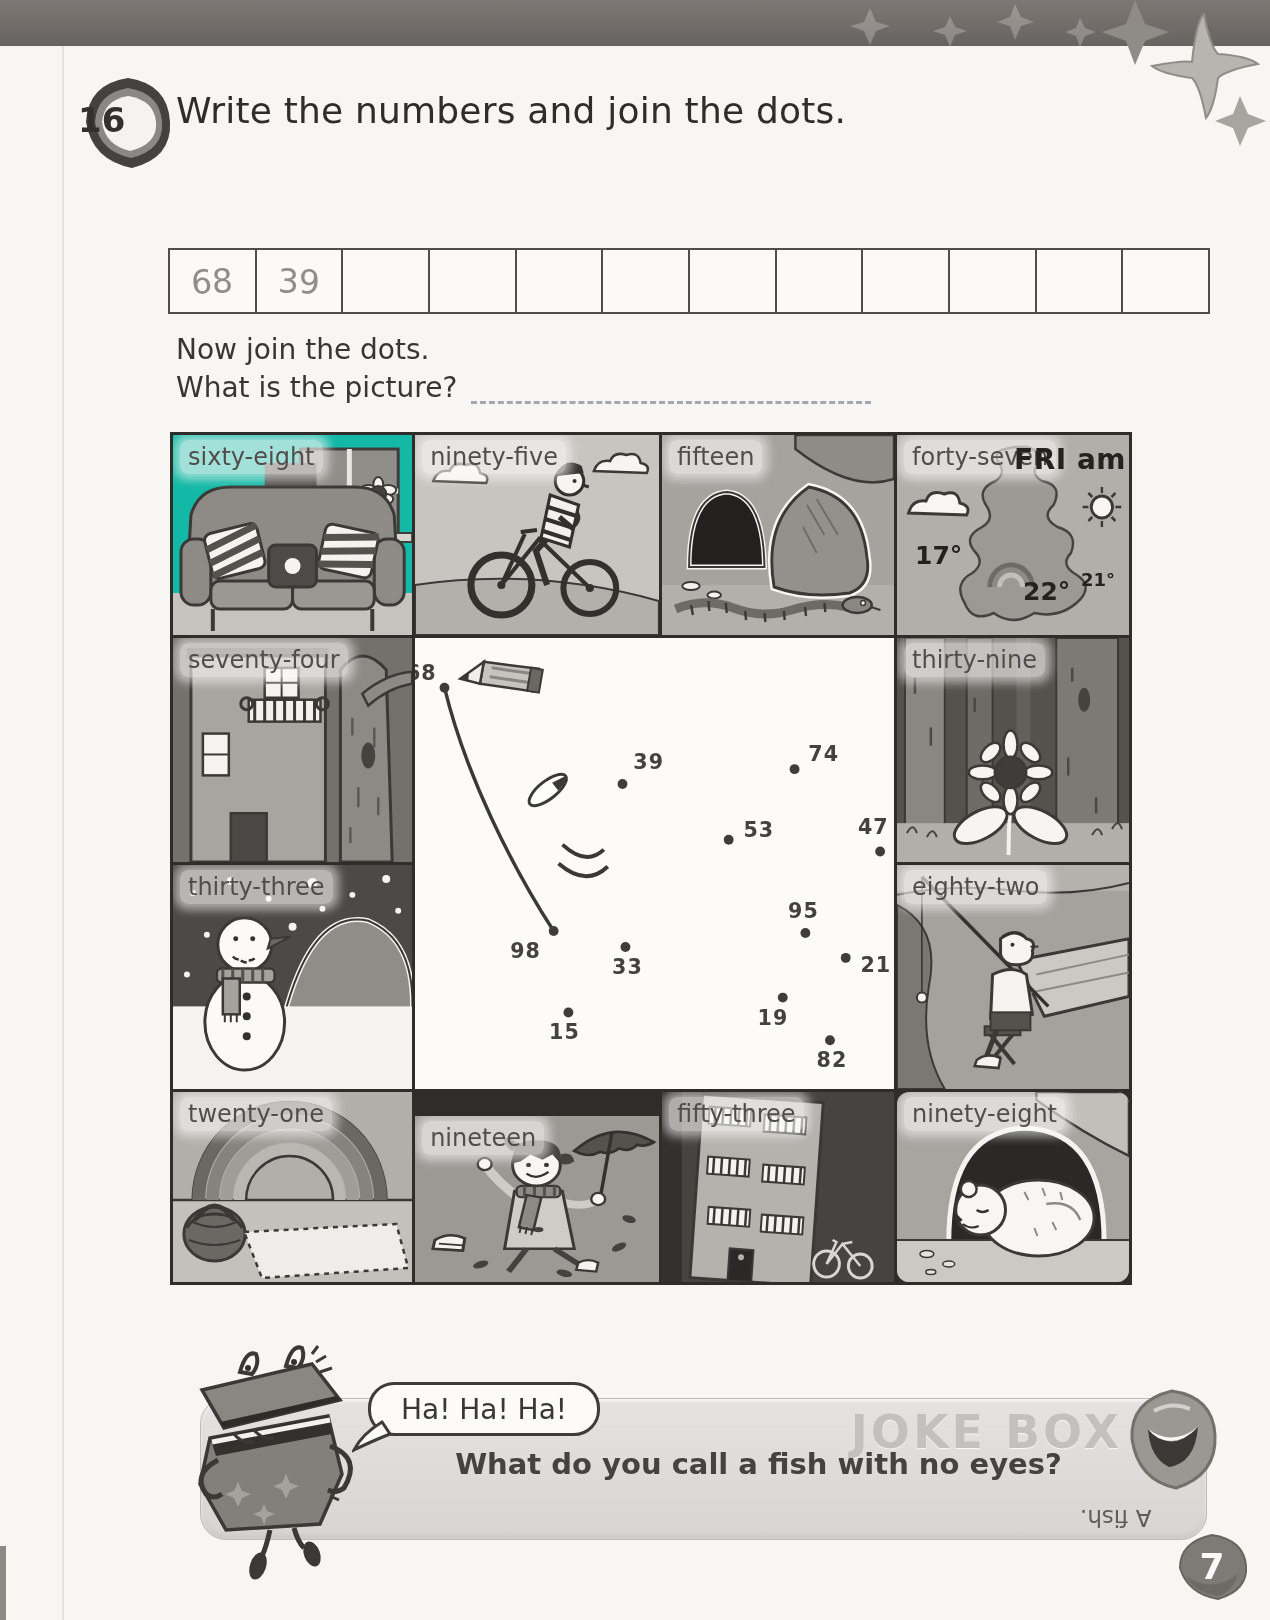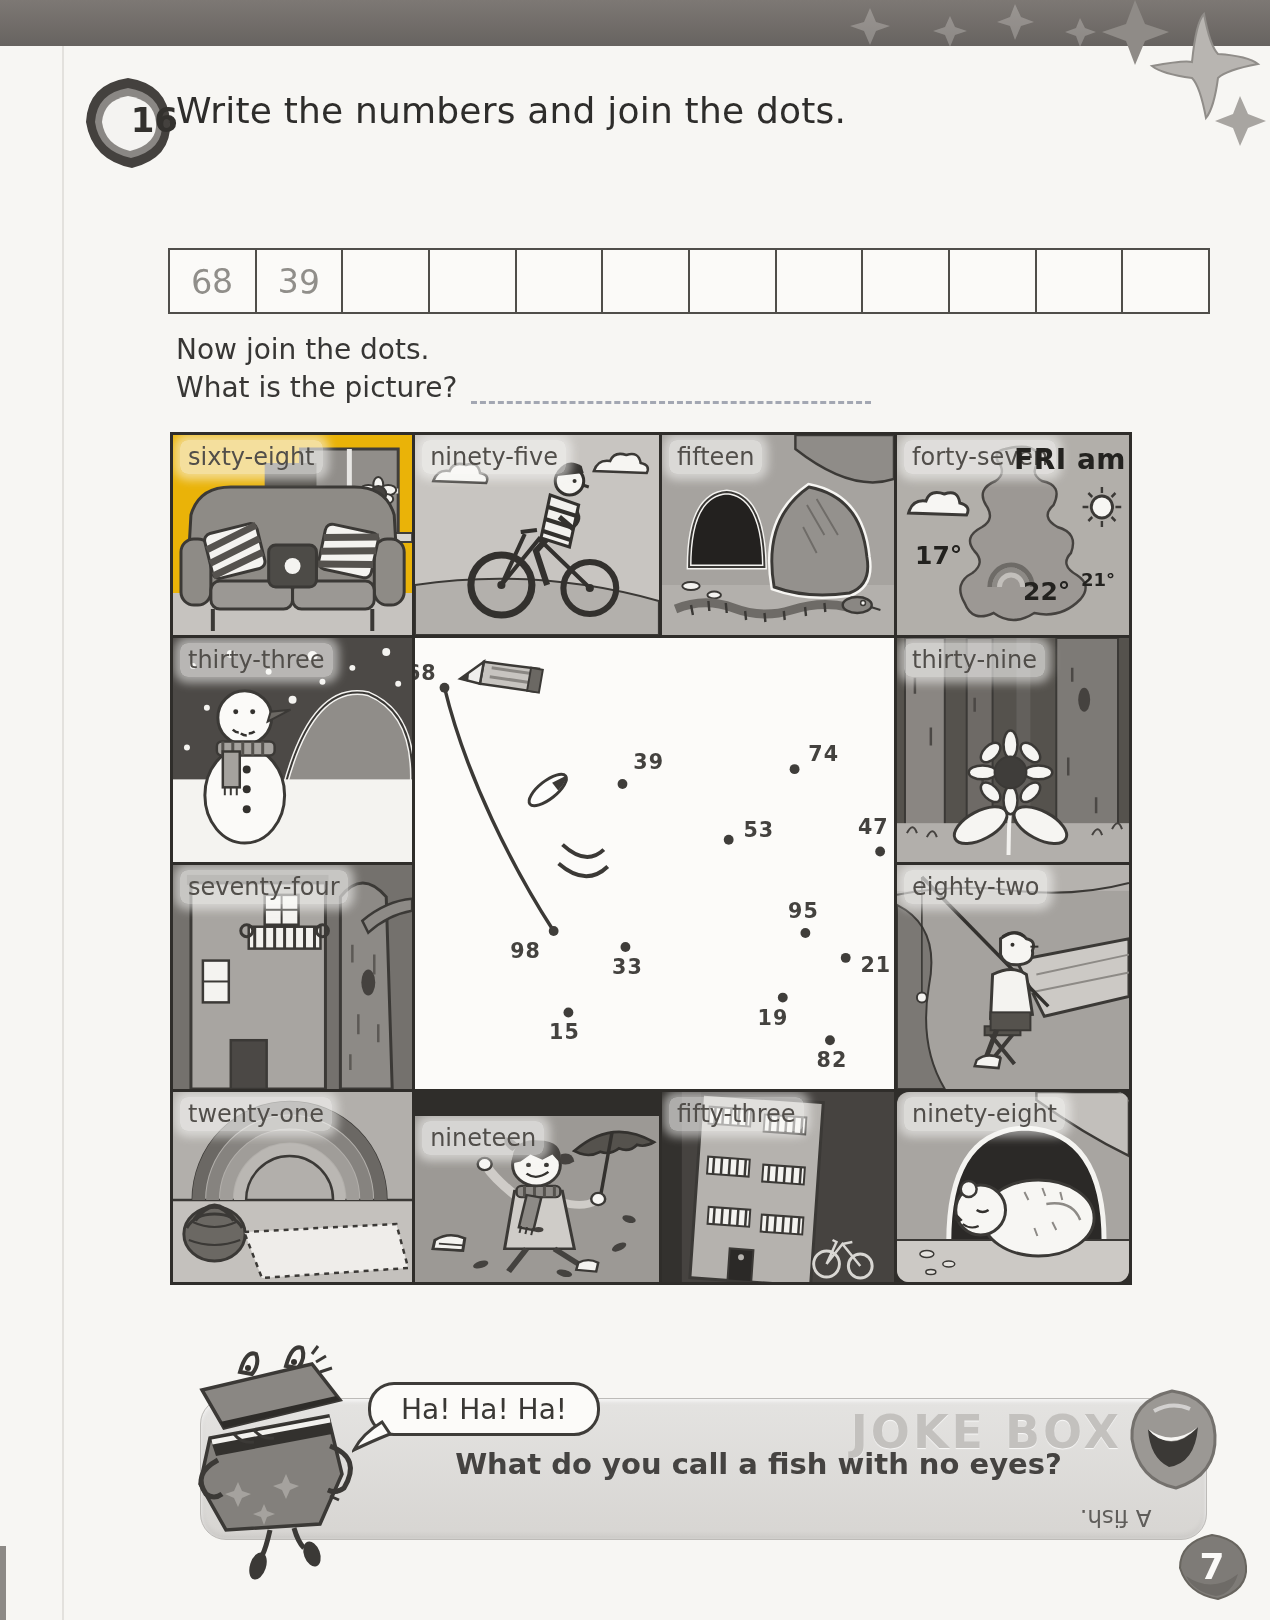--- a/index.html
+++ b/index.html
@@ -6,21 +6,21 @@
   .page{position:relative;width:1270px;height:1620px;background:#f7f6f3;overflow:hidden;
         font-family:"DejaVu Sans","Liberation Sans",sans-serif;color:#3a3835;}
   
   .band{position:absolute;left:0;top:0;width:1270px;height:46px;
         background:linear-gradient(#7d7874,#676360);}
   .corner-stars{position:absolute;right:0;top:0;width:430px;height:150px;pointer-events:none;}
   .gutter{position:absolute;left:62px;top:46px;width:2px;height:1574px;background:#e3e1dd;}
   .scan-strip{position:absolute;left:0;top:1546px;width:6px;height:74px;background:#8d8a86;}
   
   .badge16{position:absolute;left:78px;top:74px;width:100px;height:100px;}
-  .badge16 .num{position:absolute;left:0;top:26px;width:100px;text-align:right;
+  .badge16 .num{position:absolute;left:0;top:26px;width:100px;text-align:left;
         font-size:34px;font-weight:bold;color:#33312e;}
   
   .title{position:absolute;left:176px;top:90px;font-size:36px;font-weight:500;color:#2e2d2b;letter-spacing:.2px;}
   .instructions{position:absolute;left:176px;top:156px;width:1000px;font-size:28px;line-height:42px;color:#37363
 4;}
   
   .boxrow{position:absolute;left:168px;top:248px;width:1038px;height:62px;display:flex;
           border:2.5px solid #504e4a;background:#fbfaf8;}
   .boxrow .cell{flex:1;border-right:2px solid #504e4a;display:flex;align-items:center;justify-content:center;
           font-size:33px;color:#908e8a;}
@@ -138,21 +138,21 @@
       </div>
   </div>
 
   <div class="prompt-join">Now join the dots.</div>
   <div class="prompt-q">
     <span>What is the picture?</span><span class="answer-line"></span>
   </div>
 
   <div class="pgrid">
 
-    <div class="pcell" style="background:#eab308;">
+    <div class="pcell" style="background:#14b8a6;">
       <svg class="art" viewBox="0 0 240 200" preserveAspectRatio="none">
         <rect x="0" y="158" width="240" height="42" fill="#c6c3bf"></rect>
         <rect x="128" y="14" width="98" height="88" fill="#918e8a" stroke="#403e3b" stroke-width="3"></rect>
         <line x1="177" y1="14" x2="177" y2="102" stroke="#e8e7e4" stroke-width="5"></line>
         <line x1="128" y1="56" x2="226" y2="56" stroke="#e8e7e4" stroke-width="5"></line>
         <rect x="92" y="28" width="52" height="68" fill="#55524d"></rect>
         <rect x="186" y="98" width="54" height="9" fill="#d8d6d2" stroke="#403e3b" stroke-width="2"></rect>
         <g stroke="#3b3936" stroke-width="2">
           <rect x="198" y="82" width="18" height="17" fill="#4a4845"></rect>
           <line x1="207" y1="82" x2="206" y2="68"></line>
@@ -250,20 +250,43 @@
         <path d="M106 152 A12 12 0 0 1 130 152" fill="none" stroke="#c2bfbb" stroke-width="5"></path>
       </svg>
       <div class="chip">forty-seven</div>
       <div class="wx hdr">FRI am</div>
       <div class="wx t17">17°</div>
       <div class="wx t21">21°</div>
       <div class="wx t22">22°</div>
     </div>
 
     <div class="stack">
+      <div class="pcell" style="background:#74716d;">
+        <svg class="art" viewBox="0 0 240 225" preserveAspectRatio="none">
+          <rect x="14" y="10" width="142" height="10" fill="#55524d"></rect>
+          <rect x="18" y="18" width="135" height="207" fill="#a8a5a1" stroke="#3b3936" stroke-width="3"></rect>
+          <rect x="92" y="30" width="34" height="30" fill="#f4f3f0" stroke="#3b3936" stroke-width="2.5"></rect>
+          <line x1="109" y1="30" x2="109" y2="60" stroke="#3b3936" stroke-width="2"></line>
+          <line x1="92" y1="45" x2="126" y2="45" stroke="#3b3936" stroke-width="2"></line>
+          <g>
+            <rect x="76" y="62" width="72" height="22" fill="#f2f1ee" stroke="#3b3936" stroke-width="2.5"></rect>
+            <path d="M82 62 v22 M92 62 v22 M102 62 v22 M112 62 v22 M122 62 v22 M132 62 v22 M142 62 v22" stroke="#3b3936" stroke-width="3"></path>
+            <circle cx="74" cy="66" r="6" fill="none" stroke="#3b3936" stroke-width="3"></circle>
+            <circle cx="150" cy="66" r="6" fill="none" stroke="#3b3936" stroke-width="3"></circle>
+          </g>
+          <rect x="30" y="96" width="26" height="42" fill="#f4f3f0" stroke="#3b3936" stroke-width="2.5"></rect>
+          <line x1="30" y1="117" x2="56" y2="117" stroke="#3b3936" stroke-width="2"></line>
+          <rect x="58" y="176" width="36" height="49" fill="#4b4845" stroke="#3b3936" stroke-width="2.5"></rect>
+          <path d="M168 225 L168 32 Q190 4 214 32 L220 225 Z" fill="#8d8a86" stroke="#3b3936" stroke-width="3"></path>
+          <path d="M190 56 Q214 36 240 34 L240 46 Q216 50 196 68 Z" fill="#8d8a86" stroke="#3b3936" stroke-width="2.5"></path>
+          <ellipse cx="196" cy="118" rx="7" ry="13" fill="#45423f"></ellipse>
+          <path d="M180 80 l0 18 M202 90 l0 20 M186 150 l0 20 M206 160 l0 18 M178 190 l0 16" stroke="#5c5955" stroke-width="2.5"></path>
+        </svg>
+        <div class="chip">seventy-four</div>
+      </div>
       <div class="pcell" style="background:#4c4946;">
         <svg class="art" viewBox="0 0 240 225" preserveAspectRatio="none">
           <g fill="#f4f3f0">
             <circle cx="20" cy="28" r="3"></circle>
               <circle cx="58" cy="16" r="4"></circle>
               <circle cx="96" cy="34" r="3"></circle>
             <circle cx="140" cy="18" r="5"></circle>
               <circle cx="180" cy="30" r="3"></circle>
               <circle cx="214" cy="14" r="4"></circle>
             <circle cx="34" cy="70" r="3"></circle>
@@ -287,43 +310,20 @@
             <path d="M50 104 l0 14 M60 104 l0 14 M70 104 l0 14 M80 104 l0 14 M90 104 l0 14" stroke="#55524e" stroke-width="3"></path>
             <rect x="50" y="114" width="17" height="36" fill="#a5a29e" stroke="#3b3936" stroke-width="2.5"></rect>
             <path d="M52 150 l0 8 M58 150 l0 8 M64 150 l0 8" stroke="#3b3936" stroke-width="2"></path>
           </g>
           <circle cx="74" cy="132" r="4" fill="#33312e"></circle>
             <circle cx="74" cy="152" r="4" fill="#33312e"></circle>
             <circle cx="74" cy="172" r="4" fill="#33312e"></circle>
         </svg>
         <div class="chip">thirty-three</div>
       </div>
-      <div class="pcell" style="background:#74716d;">
-        <svg class="art" viewBox="0 0 240 225" preserveAspectRatio="none">
-          <rect x="14" y="10" width="142" height="10" fill="#55524d"></rect>
-          <rect x="18" y="18" width="135" height="207" fill="#a8a5a1" stroke="#3b3936" stroke-width="3"></rect>
-          <rect x="92" y="30" width="34" height="30" fill="#f4f3f0" stroke="#3b3936" stroke-width="2.5"></rect>
-          <line x1="109" y1="30" x2="109" y2="60" stroke="#3b3936" stroke-width="2"></line>
-          <line x1="92" y1="45" x2="126" y2="45" stroke="#3b3936" stroke-width="2"></line>
-          <g>
-            <rect x="76" y="62" width="72" height="22" fill="#f2f1ee" stroke="#3b3936" stroke-width="2.5"></rect>
-            <path d="M82 62 v22 M92 62 v22 M102 62 v22 M112 62 v22 M122 62 v22 M132 62 v22 M142 62 v22" stroke="#3b3936" stroke-width="3"></path>
-            <circle cx="74" cy="66" r="6" fill="none" stroke="#3b3936" stroke-width="3"></circle>
-            <circle cx="150" cy="66" r="6" fill="none" stroke="#3b3936" stroke-width="3"></circle>
-          </g>
-          <rect x="30" y="96" width="26" height="42" fill="#f4f3f0" stroke="#3b3936" stroke-width="2.5"></rect>
-          <line x1="30" y1="117" x2="56" y2="117" stroke="#3b3936" stroke-width="2"></line>
-          <rect x="58" y="176" width="36" height="49" fill="#4b4845" stroke="#3b3936" stroke-width="2.5"></rect>
-          <path d="M168 225 L168 32 Q190 4 214 32 L220 225 Z" fill="#8d8a86" stroke="#3b3936" stroke-width="3"></path>
-          <path d="M190 56 Q214 36 240 34 L240 46 Q216 50 196 68 Z" fill="#8d8a86" stroke="#3b3936" stroke-width="2.5"></path>
-          <ellipse cx="196" cy="118" rx="7" ry="13" fill="#45423f"></ellipse>
-          <path d="M180 80 l0 18 M202 90 l0 20 M186 150 l0 20 M206 160 l0 18 M178 190 l0 16" stroke="#5c5955" stroke-width="2.5"></path>
-        </svg>
-        <div class="chip">seventy-four</div>
-      </div>
     </div>
 
     <div class="pcell center-cell">
       <svg class="dotsvg" viewBox="0 0 487 454" preserveAspectRatio="none">
         <g>
           <path d="M70 24 L126 31 L122 54 L66 46 Z" fill="#c7c4c0" stroke="#3b3936" stroke-width="2.5"></path>
           <path d="M78 30 L120 36 M76 39 L118 45" stroke="#8a8783" stroke-width="3"></path>
           <path d="M46 41 L70 24 L66 46 Z" fill="#efeeec" stroke="#3b3936" stroke-width="2.5"></path>
           <path d="M46 41 L55 35 L54 44 Z" fill="#3b3936"></path>
           <path d="M118 30 L130 32 L126 55 L114 53 Z" fill="#6b6863" stroke="#3b3936" stroke-width="2"></path>

